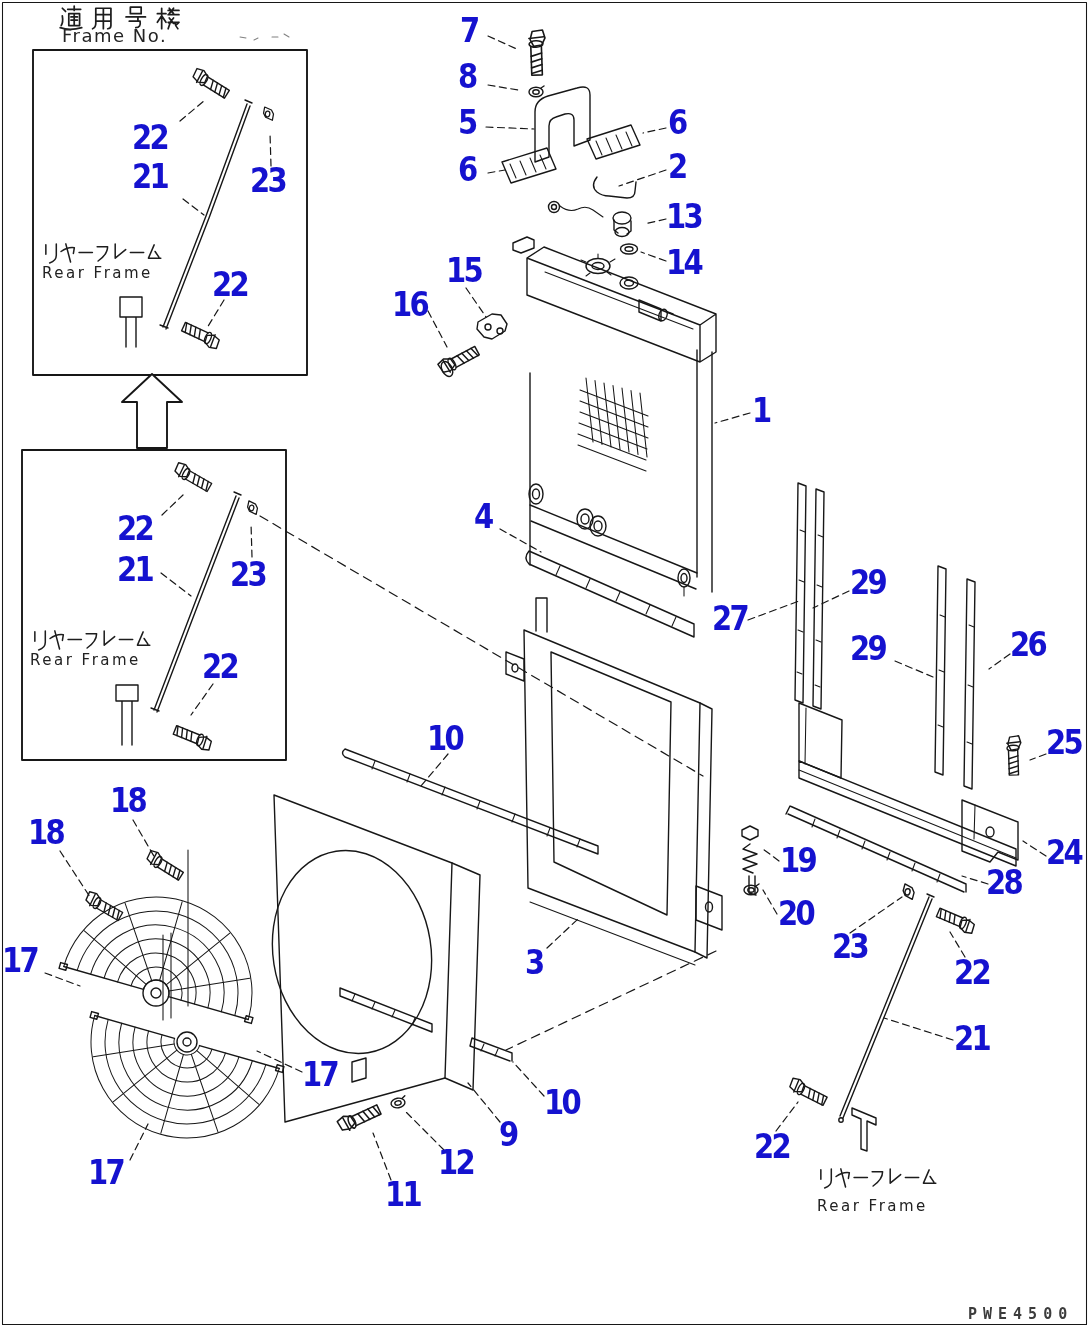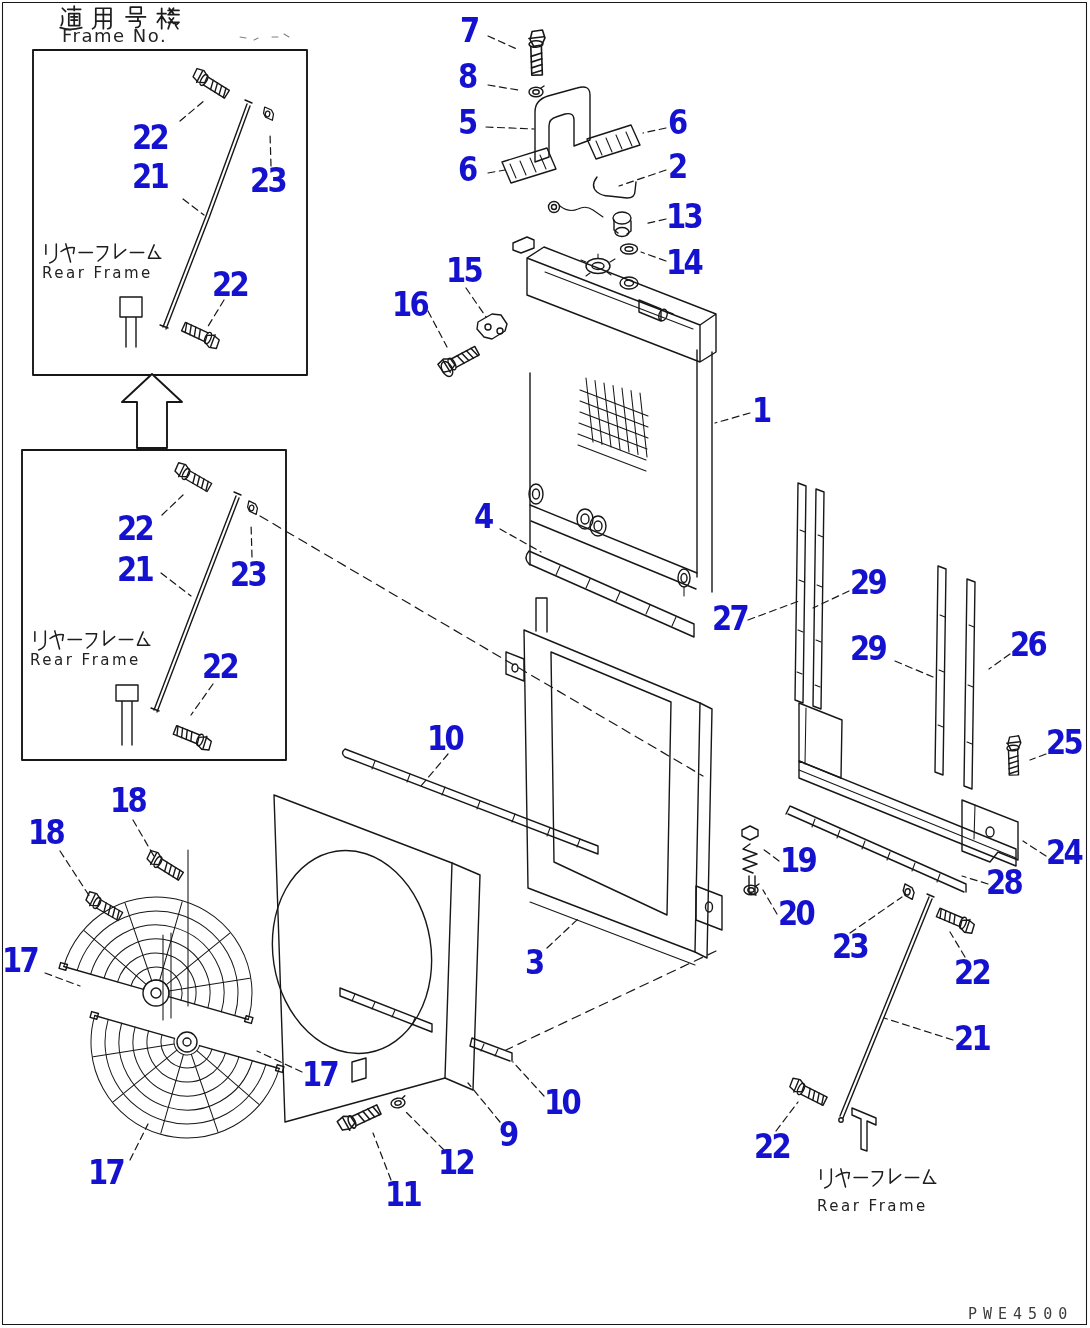--- a/index.html
+++ b/index.html
@@ -16,21 +16,21 @@
   .part-label{position:absolute;font-weight:bold;font-size:33px;line-height:1;
               letter-spacing:-3px;color:var(--accent,#1512cf);
               transform:scaleX(.88);transform-origin:left top;white-space:nowrap;}
   .txt{position:absolute;line-height:1.15;white-space:nowrap;}
   #serial-label{left:62px;top:26px;font-size:18px;letter-spacing:1.5px;color:#242424;}
   .rf-en{font-size:15px;letter-spacing:2.5px;color:#222;}
   #rf1-en{left:42px;top:265px;}
   #rf2-en{left:30px;top:652px;}
   #rf3-en{left:817px;top:1198px;}
   #drawing-code{left:968px;top:1306px;font-family:"DejaVu Sans Mono",monospace;
-                font-size:15px;letter-spacing:6px;color:#3c3c3c;}
+                font-size:15px;letter-spacing:6px;color:#3c3c3c;font-weight:bold;}
   .jp-ghost{position:absolute;color:transparent;font-size:19px;letter-spacing:0;pointer-events:none;}
   #jp-title{left:56px;top:4px;font-size:25px;letter-spacing:6px;}
   #jp-rf1{left:43px;top:241px;}
   #jp-rf2{left:32px;top:628px;}
   #jp-rf3{left:818px;top:1166px;}
 </style>
 </head>
 <body>
 
 <div class="stage">

